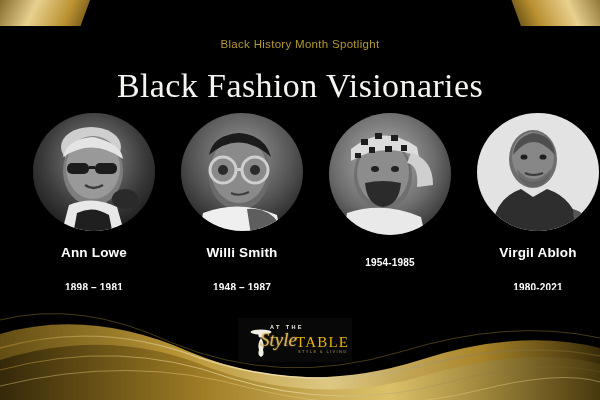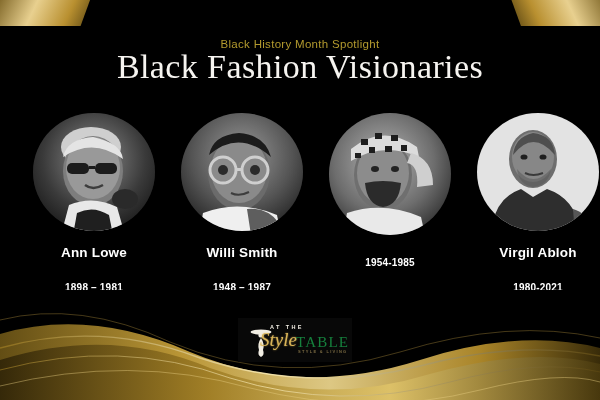--- a/index.html
+++ b/index.html
@@ -38,21 +38,21 @@
   
   .body-black{position:absolute;top:118px;left:0;width:600px;height:200px;background:#000;}
 
   
   .waves{position:absolute;left:0;bottom:0;width:600px;height:110px;overflow:hidden;}
   .waves svg{display:block;}
 
   
   .eyebrow{position:absolute;top:38px;left:0;width:600px;text-align:center;
            font-size:11.5px;font-weight:normal;letter-spacing:.3px;color:#b39a2e;}
-  .title{position:absolute;top:48px;left:0;width:600px;text-align:center;
+  .title{position:absolute;top:67px;left:0;width:600px;text-align:center;
          font-family:"Liberation Serif", serif;font-size:34px;color:#f6f4f0;
          letter-spacing:.4px;font-weight:400;}
 
   
   .row{position:absolute;top:113px;left:16px;width:600px;height:180px;
        display:flex;justify-content:space-between;padding:0 14px;box-sizing:border-box;}
   .person{width:128px;display:flex;flex-direction:column;align-items:center;}
   .avatar{width:122px;height:122px;border-radius:50%;overflow:hidden;position:relative;
           background:#111;filter:grayscale(100%);}
   .avatar svg{display:block;}
@@ -64,21 +64,21 @@
   
   .logo{position:absolute;left:238px;top:318px;width:114px;height:44px;
         background:#080808;display:flex;align-items:center;justify-content:center;}
   .logo-inner{position:relative;width:110px;height:40px;}
   .logo-atthe{position:absolute;left:30px;top:4px;font-size:5.5px;letter-spacing:2.4px;
               color:#f0ece2;font-weight:bold;}
   .logo-script{position:absolute;left:20px;top:9px;font-family:"Liberation Serif",serif;
                font-style:italic;font-size:19px;color:#d9b458;
                text-shadow:0 0 2px rgba(217,180,88,.7);}
   .logo-table{position:absolute;left:56px;top:14px;font-family:"Liberation Serif",serif;
-              font-size:15px;letter-spacing:1.2px;color:#15803d;}
+              font-size:15px;letter-spacing:1.2px;color:#eab308;}
   .logo-tag{position:absolute;left:58px;top:29px;font-size:4px;letter-spacing:1.3px;
             color:#7a6a42;font-weight:bold;}
   .logo-figure{position:absolute;left:8px;top:6px;}
 </style>
 </head>
 <body>
 
 <div id="poster">
 
   <div class="corner-wrap">

